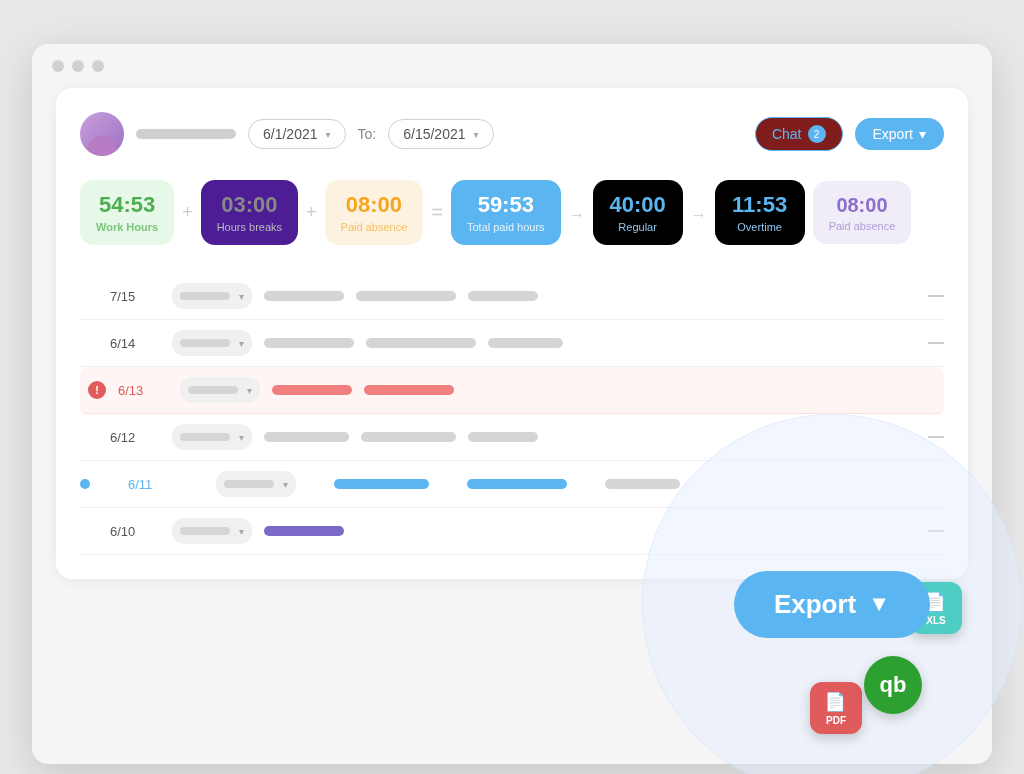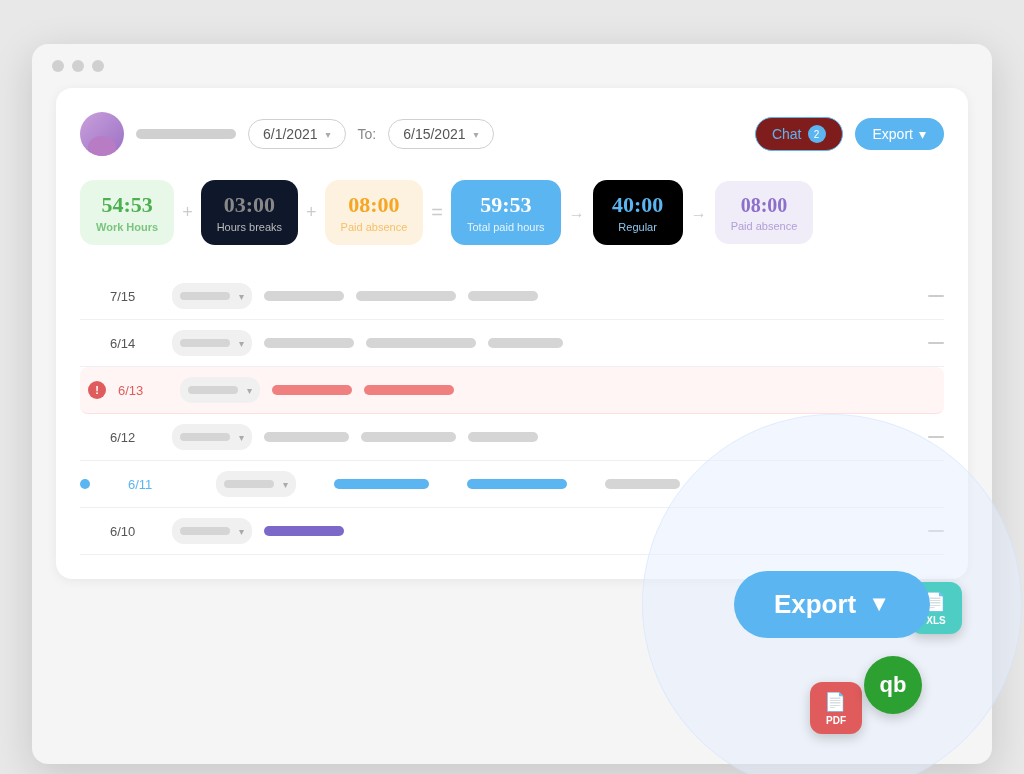--- a/index.html
+++ b/index.html
@@ -130,40 +130,39 @@
       padding: 12px 16px;
       display: flex;
       flex-direction: column;
       align-items: center;
       min-width: 90px;
     }
     .stat-card.green {
       background: #e8f8e8;
     }
     .stat-card.beige {
-      background: #0f172a;
+      background: #4c1d95;
     }
     .stat-card.orange {
       background: #fdf2e0;
     }
     .stat-card.blue {
       background: #5bb5f0;
     }
     .stat-card.lightblue {
       background: #000000;
       justify-content: space-between;
     }
     .stat-card.lightpurple {
       background: #f0ecf8;
     }
     .stat-value {
       font-size: 22px;
       font-weight: 700;
       line-height: 1.2;
-      font-family: Liberation Serif, serif;
     }
     .stat-card.green .stat-value { color: #4caf50; }
     .stat-card.beige .stat-value { color: #888; }
     .stat-card.orange .stat-value { color: #f5a623; }
     .stat-card.blue .stat-value { color: #fff; }
     .stat-card.lightblue .stat-value { color: #5bb5f0; }
     .stat-card.lightpurple .stat-value { color: #8b6fcb; font-size: 20px; }
     .stat-label {
       font-size: 11px;
       margin-top: 3px;
@@ -383,20 +382,24 @@
         <div class="stat-card blue">
           <div class="stat-value">59:53</div>
           <div class="stat-label">Total paid hours</div>
         </div>
         <span class="arrow-right">→</span>
         <div class="stat-card lightblue">
           <div class="stat-value">40:00</div>
           <div class="stat-label">Regular</div>
         </div>
         <span class="arrow-right">→</span>
+        <div class="stat-card lightblue">
+          <div class="stat-value">11:53</div>
+          <div class="stat-label">Overtime</div>
+        </div>
         <div class="stat-card lightpurple">
           <div class="stat-value">08:00</div>
           <div class="stat-label">Paid absence</div>
         </div>
       </div>
 
     <div class="table-area" id="table-container">
         <div class="table-row">
           <div style="width: 18px;"></div>
           <div class="row-date">7/15</div>

